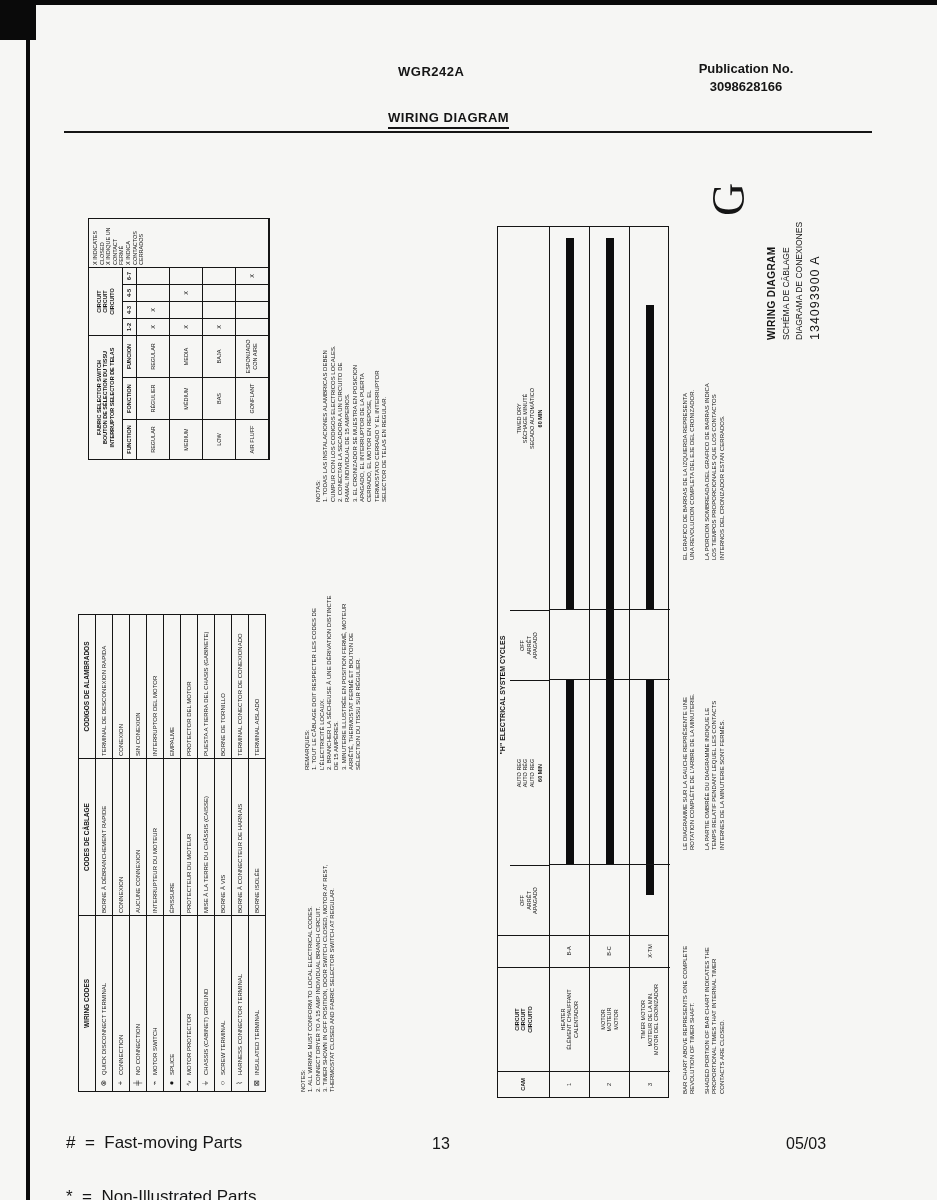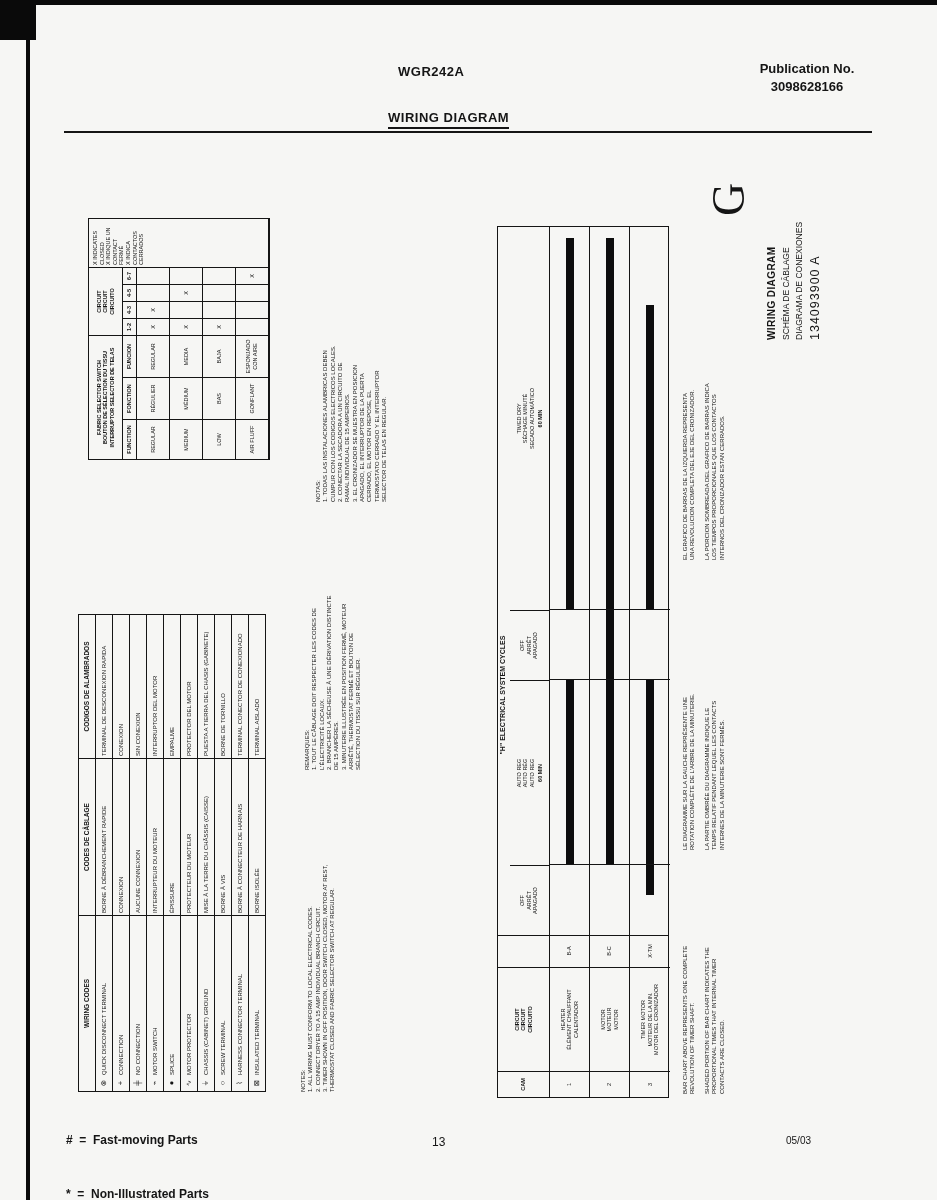--- a/index.html
+++ b/index.html
@@ -7,30 +7,30 @@
   body{position:relative;background:#f6f6f4;color:#151515;font-family:"Liberation Sans",sans-serif;overflow:hidden;}
   .abs{position:absolute;}
 
   
   .scan-top{left:0;top:0;width:937px;height:5px;background:#0a0a0a;}
   .scan-left{left:26px;top:0;width:4px;height:1200px;background:#0a0a0a;}
   .scan-corner{left:0;top:0;width:36px;height:40px;background:#0a0a0a;}
 
   
   .model{left:398px;top:64px;font-size:13px;font-weight:bold;letter-spacing:0.5px;}
-  .pub{left:732px;top:60px;width:150px;text-align:center;font-weight:bold;font-size:13px;line-height:1.35;}
+  .pub{left:671px;top:60px;width:150px;text-align:center;font-weight:bold;font-size:13px;line-height:1.35;}
   .page-title{left:388px;top:110px;font-size:13px;font-weight:bold;letter-spacing:0.5px;border-bottom:2px solid #151515;padding-bottom:2px;}
   .head-rule{left:64px;top:131px;width:808px;height:2px;background:#151515;}
 
   
-  .foot{font-size:12px;font-weight:bold;white-space:pre;}
+  .foot{font-size:17px;font-weight:normal;white-space:pre;}
   .foot-fast{left:66px;top:1133px;}
   .foot-non{left:66px;top:1187px;}
-  .foot-page{left:432px;top:1135px;font-size:12px;font-weight:normal;}
-  .foot-date{left:786px;top:1135px;font-size:10px;font-weight:normal;}
+  .foot-page{left:432px;top:1135px;font-size:16px;font-weight:normal;}
+  .foot-date{left:786px;top:1135px;font-size:16px;font-weight:normal;}
 
   
   .sheet{position:absolute;left:60px;top:1100px;width:950px;height:810px;transform:rotate(-90deg);transform-origin:0 0;}
   .sheet .abs{position:absolute;}
 
   
   .wc-table{left:8px;top:18px;width:478px;border:1px solid #151515;font-size:6px;line-height:1.1;background:#fff0;}
   .wc-grid{display:grid;grid-template-columns:176px 157px 143px;}
   .wc-cell{border-right:1px solid #151515;padding:1.5px 2px;display:flex;align-items:center;gap:2px;min-height:16px;}
   .wc-grid .wc-cell:last-child{border-right:none;}

